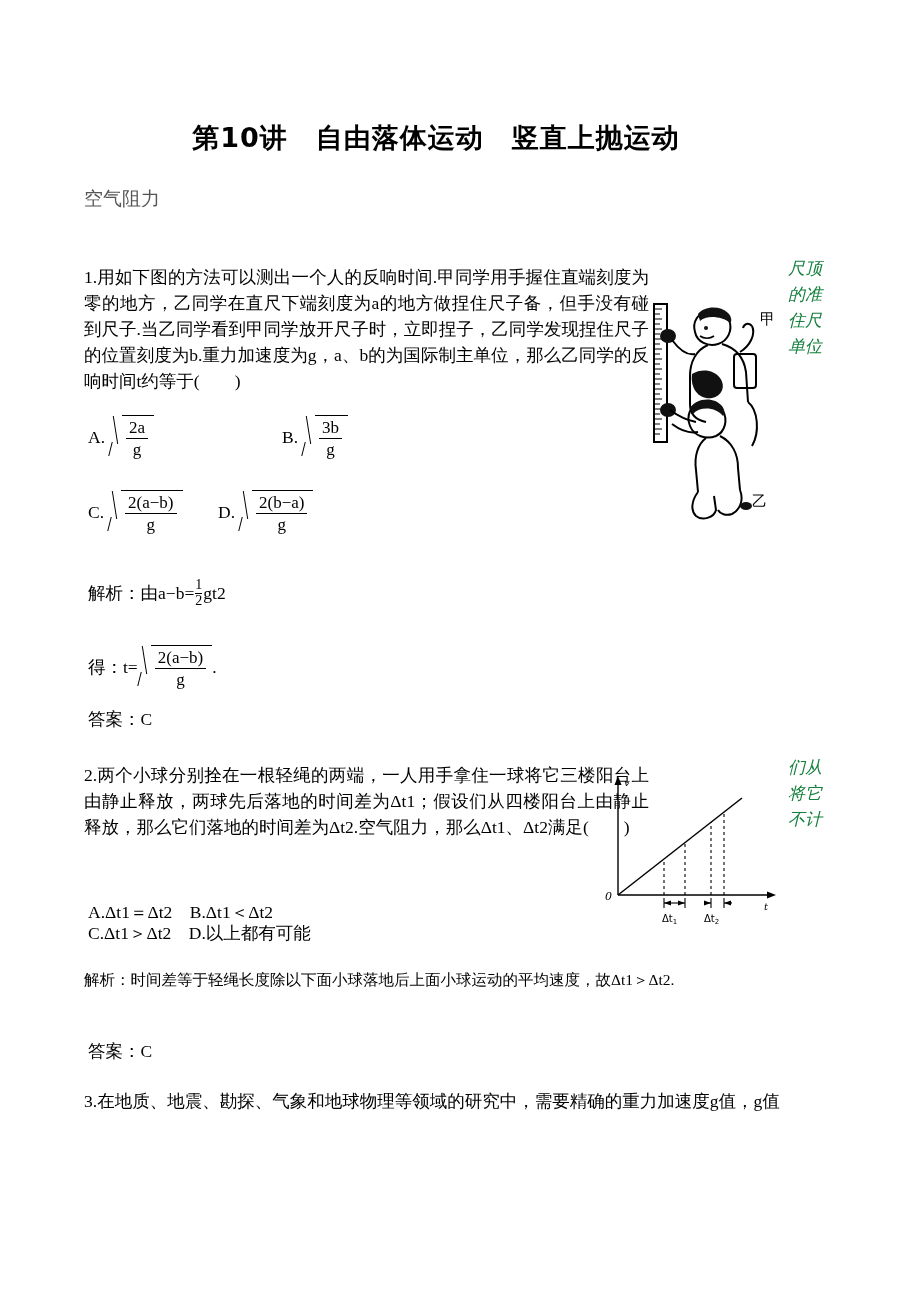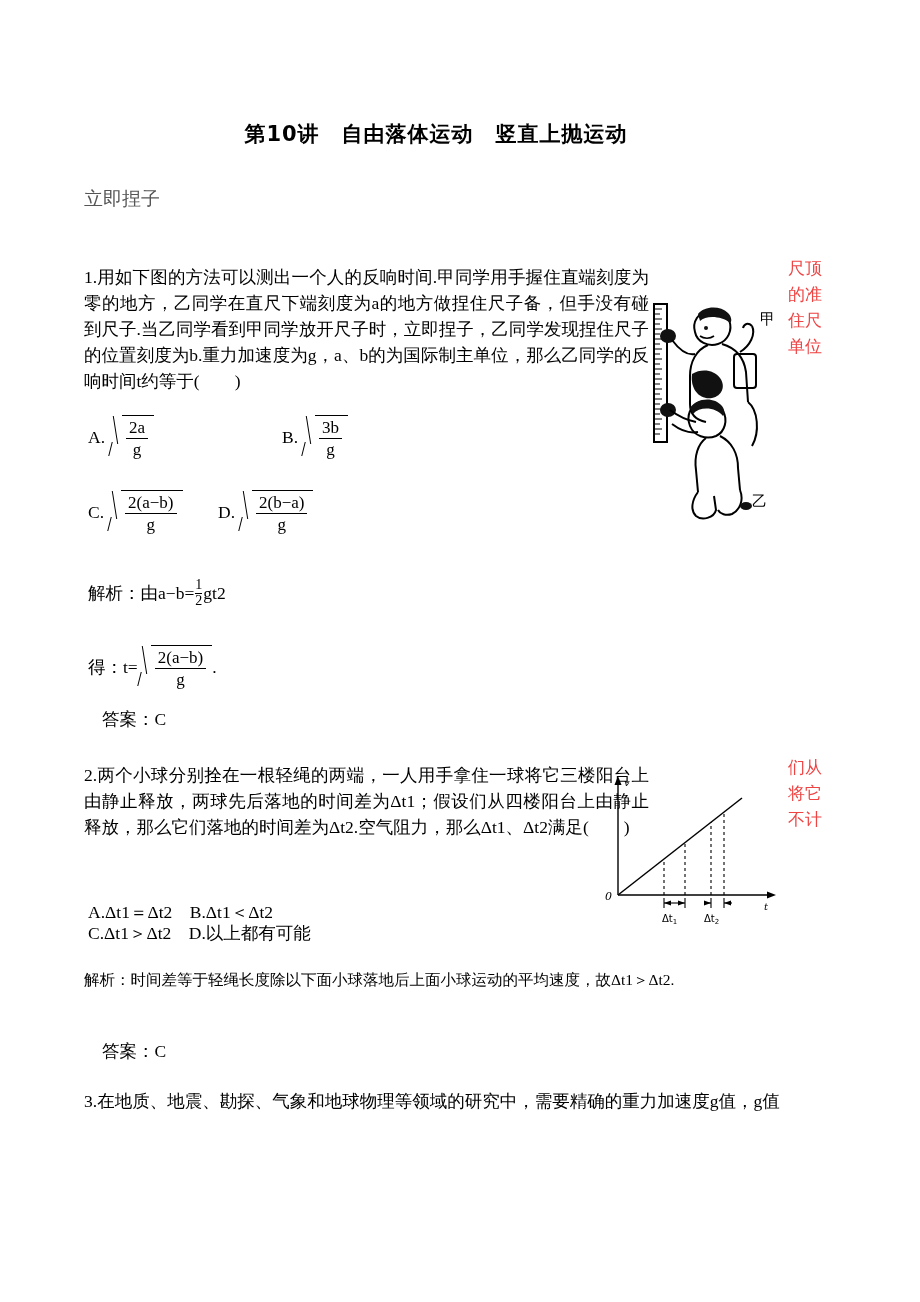--- a/index.html
+++ b/index.html
@@ -20,21 +20,21 @@
     padding: 0;
   }
 
   
   .doc-title {
     position: absolute;
     top: 120px;
     left: 0;
     width: 872px;
     text-align: center;
-    font-size: 21px;
+    font-size: 27px;
     font-weight: bold;
     letter-spacing: 1px;
     font-family: "DejaVu Sans", "Liberation Sans", sans-serif;
   }
 
   
   .section-heading {
     position: absolute;
     top: 186px;
     left: 84px;
@@ -52,21 +52,22 @@
   }
   .q-body { width: 565px; left: 84px; }
   .small { font-size: 15.5px; line-height: 24px; }
 
   .margin-col {
     position: absolute;
     left: 788px;
     width: 120px;
     font-size: 17px;
     line-height: 26px;
-    color: #ef4444;
+    color: #15803d;
+    font-style: italic;
   }
 
   
   .mrow { display: inline-flex; align-items: center; vertical-align: middle; }
   .opt-label { font-size: 17.5px; margin-right: 4px; }
 
   .sqrt {
     display: inline-flex;
     align-items: stretch;
     position: relative;
@@ -120,30 +121,30 @@
     margin: 0 1px;
   }
   .frac-inline .den { border-top: 1.1px solid #000; width: 100%; text-align: center; }
 
   
   .fig1 { position: absolute; left: 648px; top: 292px; width: 150px; height: 232px; }
 
   
   .fig2 { position: absolute; left: 592px; top: 770px; width: 200px; height: 160px; }
 
-  .answer-line { font-size: 17.5px; margin-left: 14px; }
+  .answer-line { font-size: 17.5px; }
 </style>
 </head>
 <body>
 
 <div class="page">
 
   <div class="doc-title">第10讲　自由落体运动　竖直上抛运动</div>
 
-  <div class="section-heading">立即捏子</div>
+  <div class="section-heading">空气阻力</div>
 
   <div class="block q-body" style="top:264px;">1.用如下图的方法可以测出一个人的反响时间.甲同学用手握住直端刻度为零的地方，乙同学在直尺下端刻度为a的地方做捏住尺子备，但手没有碰到尺子.当乙同学看到甲同学放开尺子时，立即捏子，乙同学发现捏住尺子的位置刻度为b.重力加速度为g，a、b的为国际制主单位，那么乙同学的反响时间t约等于(　　)</div>
 
   <div class="margin-col" style="top:256px;">
     <div>尺顶</div>
     <div>的准</div>
     <div>住尺</div>
     <div>单位</div>
   </div>
 

